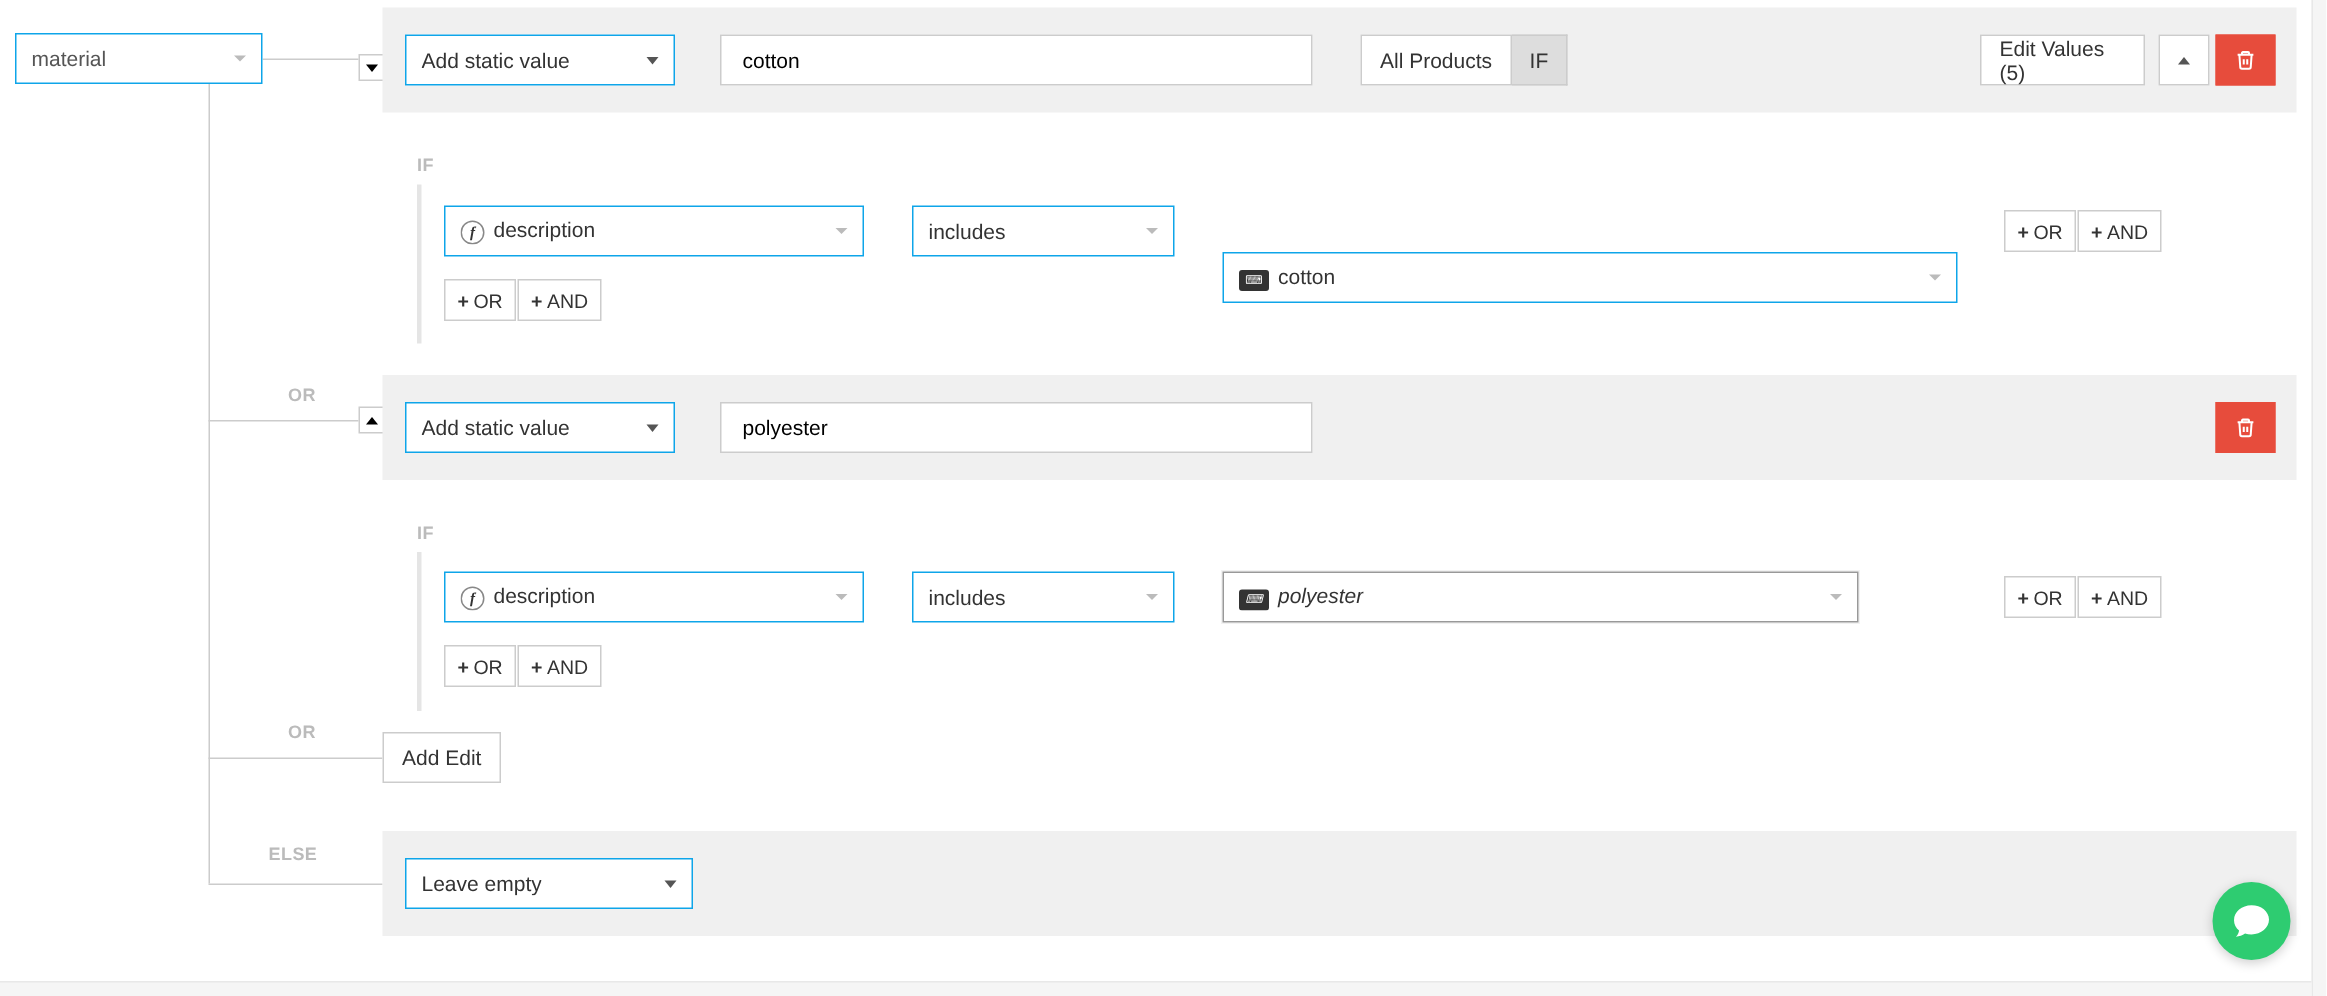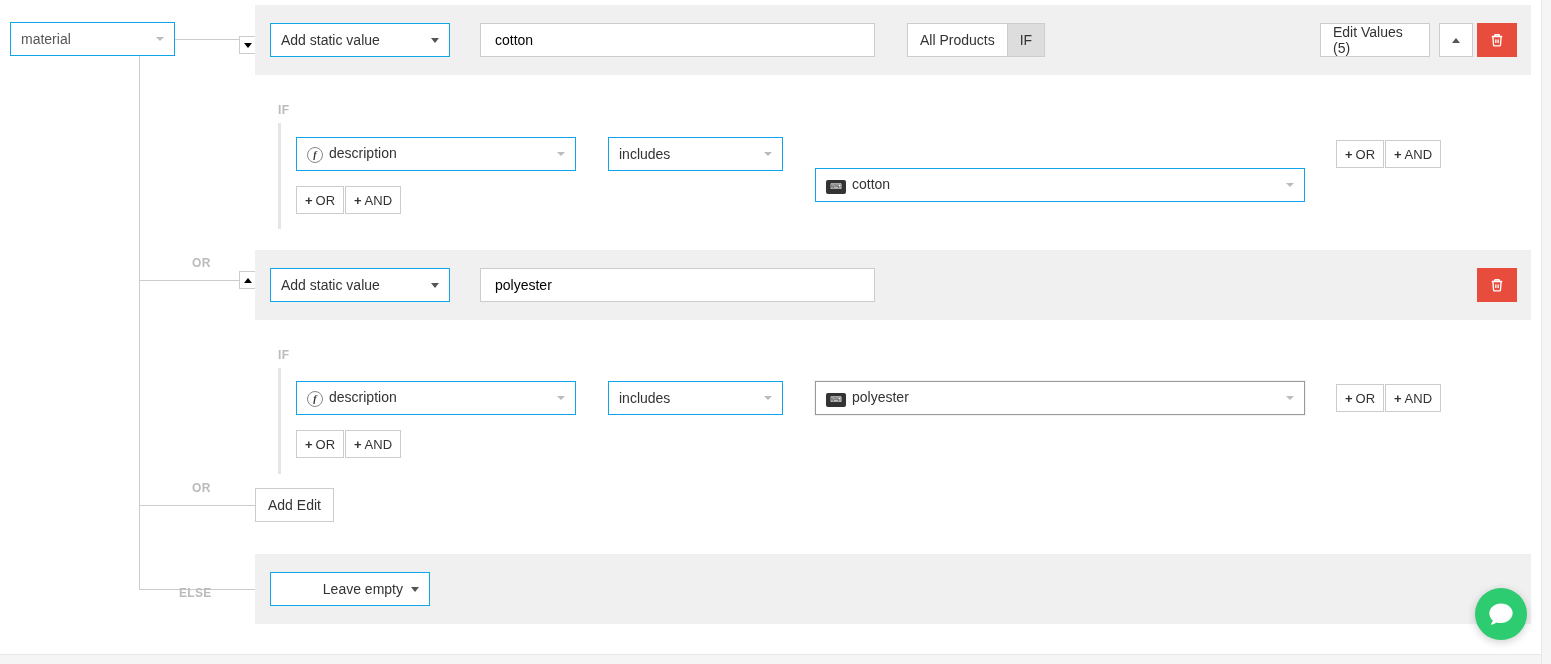--- a/index.html
+++ b/index.html
@@ -278,21 +278,21 @@
       <span class="fx-badge">f</span><span>description</span>
     </span>
     <span class="caret-s"></span>
   </div>
 
   <div class="select" style="position:absolute; left:608px; top:381px; width:175px;">
     <span class="txt">includes</span>
     <span class="caret-s"></span>
   </div>
 
-  <div class="select" style="position:absolute; left:815px; top:381px; width:490px; border-color:#999; box-shadow: 0 0 0 1px rgba(0,0,0,0.05);">
+  <div class="select" style="position:absolute; left:815px; top:381px; width:424px; border-color:#999; box-shadow: 0 0 0 1px rgba(0,0,0,0.05); font-style: italic;">
     <span class="txt">
       <span class="kb-badge">⌨</span><span>polyester</span>
     </span>
     <span class="caret-s"></span>
   </div>
 
   <div class="btn small" style="position:absolute; left:1336px; top:384px;">
     <span class="plus">+</span>
     <span>OR</span>
   </div>
@@ -308,23 +308,23 @@
   <div class="btn small" style="position:absolute; left:345px; top:430px;">
     <span class="plus">+</span>
     <span>AND</span>
   </div>
 
   <span class="seg-label" style="left:192px; top:481px;">OR</span>
   <div class="btn" style="position:absolute; left:255px; top:488px;">
     <span>Add Edit</span>
   </div>
 
-  <span class="seg-label" style="left:179px; top:586px;">ELSE</span>
+  <span class="seg-label" style="left:179px; top:562px;">ELSE</span>
   <div class="gray-block" style="left:255px; top:554px; width:1276px; height:70px;"></div>
-  <div class="select" style="position:absolute; left:270px; top:572px; width:160px;justify-content:flex-end;">
+  <div class="select" style="position:absolute; left:270px; top:572px; width:192px;">
     <span class="txt">Leave empty</span>
     <span class="caret-b"></span>
   </div>
 
   <div class="chat-bubble" style="right:24px; bottom:24px;">
     <svg viewBox="0 0 24 24" fill="#fff">
         <path d="M12 3C6.5 3 2 6.8 2 11.5c0 2.3 1.1 4.4 2.9 5.9-.2 1.3-.8 2.7-1.8 3.6 1.9-.1 3.8-.8 5.2-1.8 1.1.3 2.3.5 3.7.5 5.5 0 10-3.8 10-8.5S17.5 3 12 3z"></path>
       </svg>
   </div>
 

